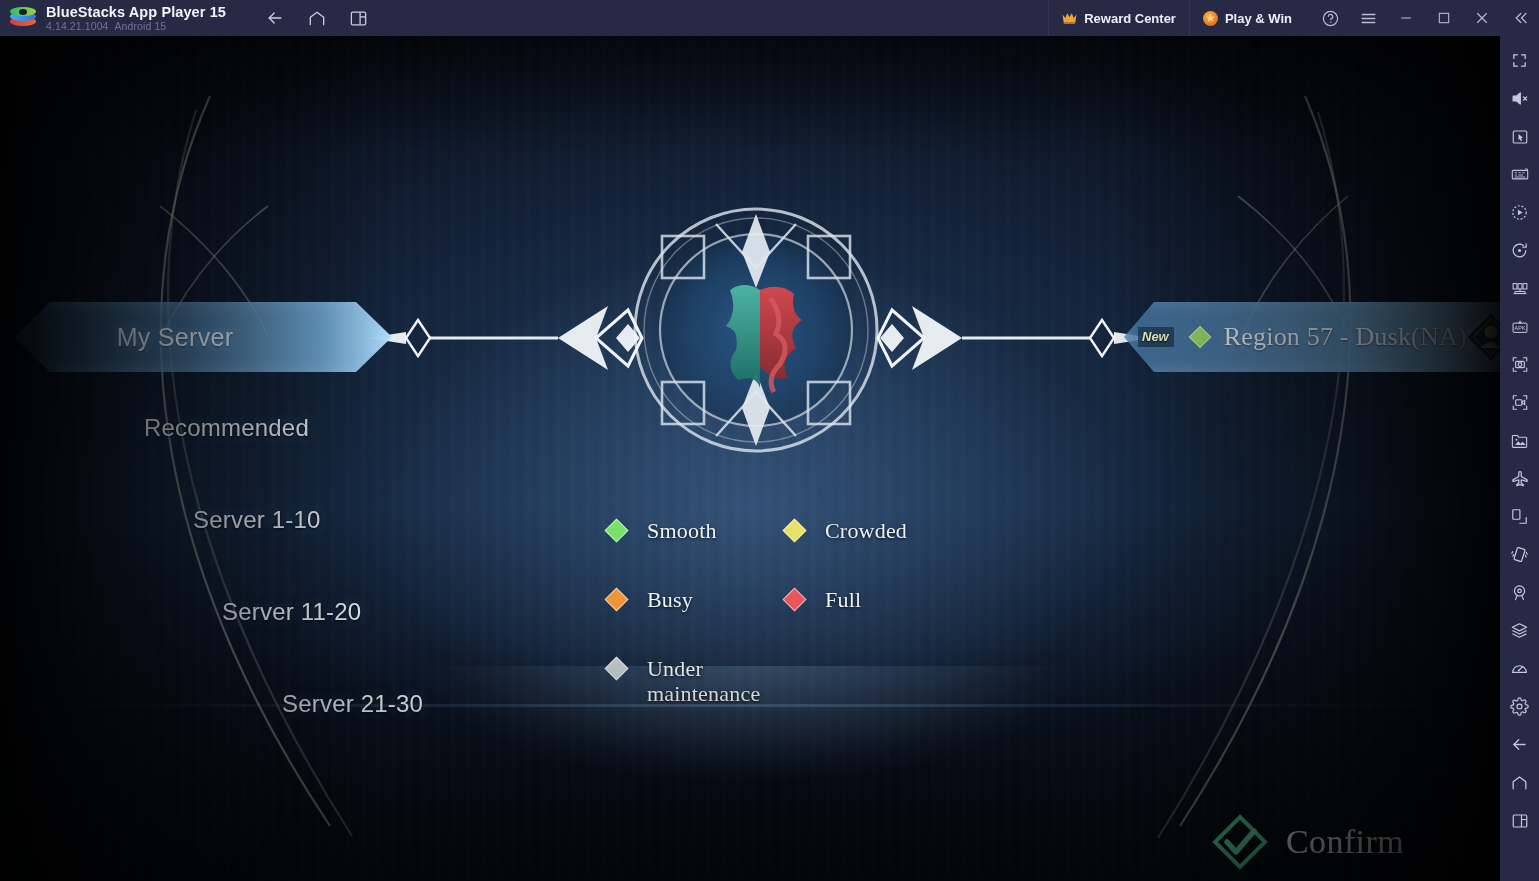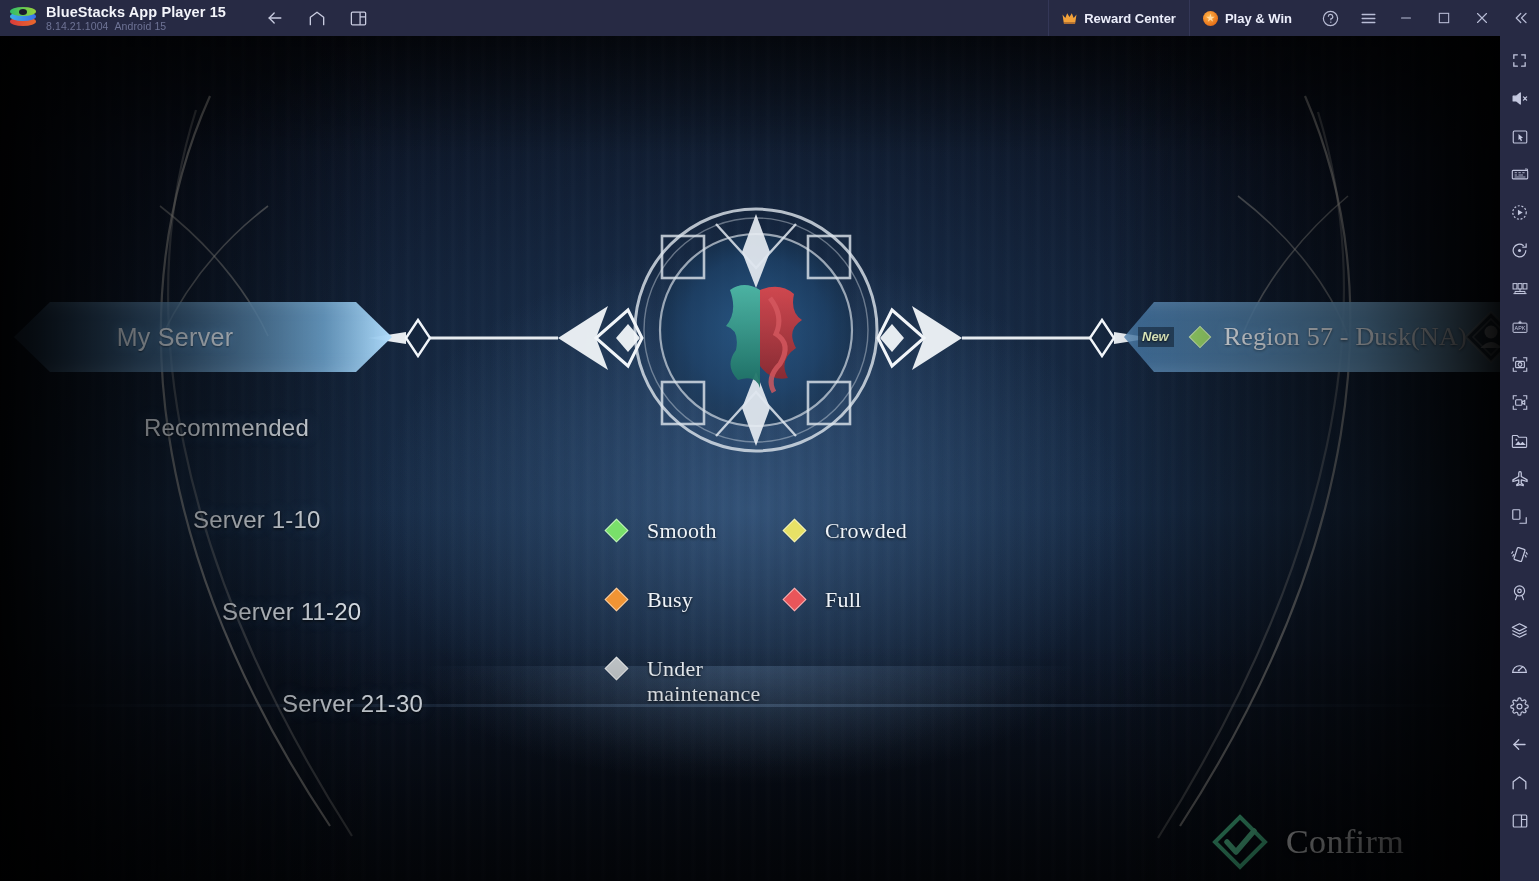--- a/index.html
+++ b/index.html
@@ -244,21 +244,21 @@
     <div class="bs-logo">
       <div class="layer l1"></div>
         <div class="layer l2"></div>
         <div class="layer l3"></div>
       <div class="dot"></div>
     </div>
 
     <div class="bs-titles">
       <div class="bs-name">BlueStacks App Player 15</div>
       <div class="bs-sub">
-        <span>8.14.21.1004</span><span>Android 15</span>
+        <span>4.14.21.1004</span><span>Android 15</span>
       </div>
     </div>
 
     <div class="tb-navgroup">
       <div class="tb-icon" title="Back">
         <svg width="20" height="20" viewBox="0 0 24 24" fill="none" stroke="currentColor" stroke-width="1.6" stroke-linecap="round" stroke-linejoin="round">
           <path d="M19 12H5"></path>
             <path d="M11 18l-6-6 6-6"></path>
         </svg>
       </div>

